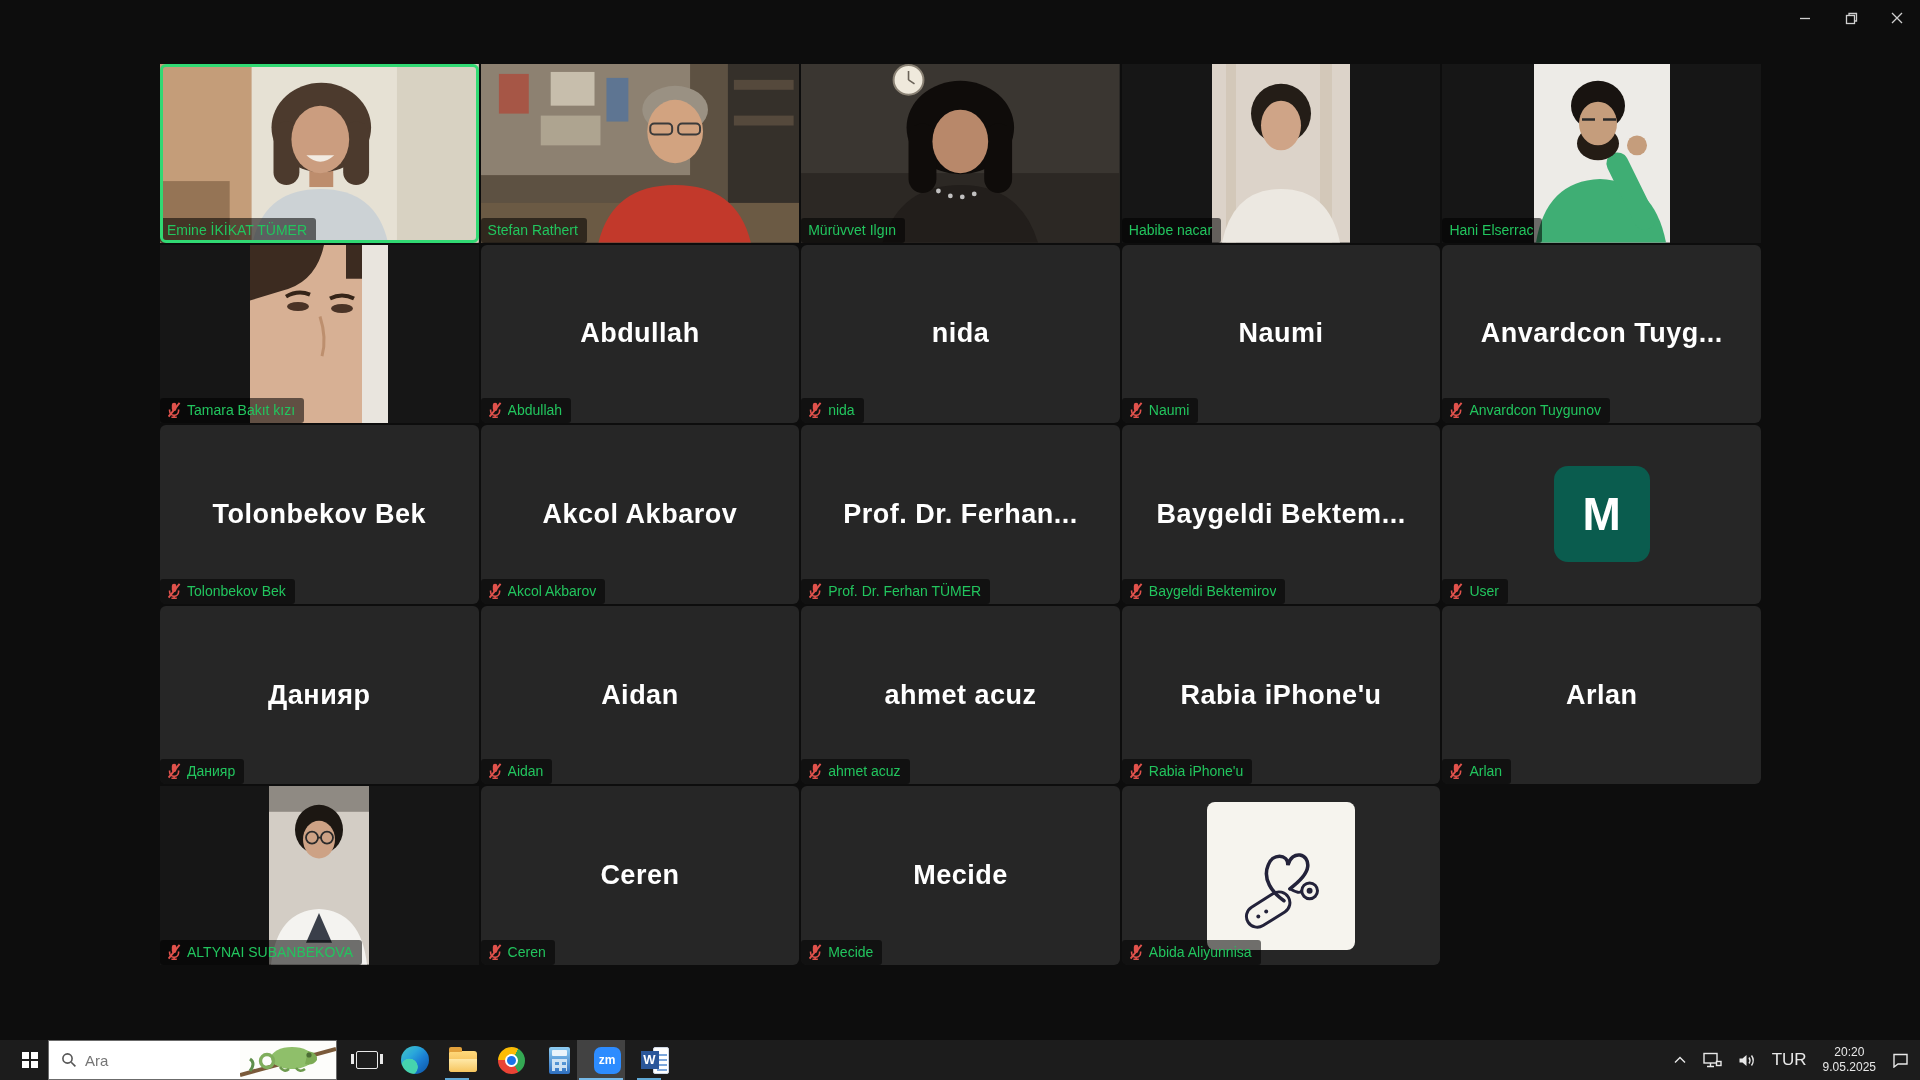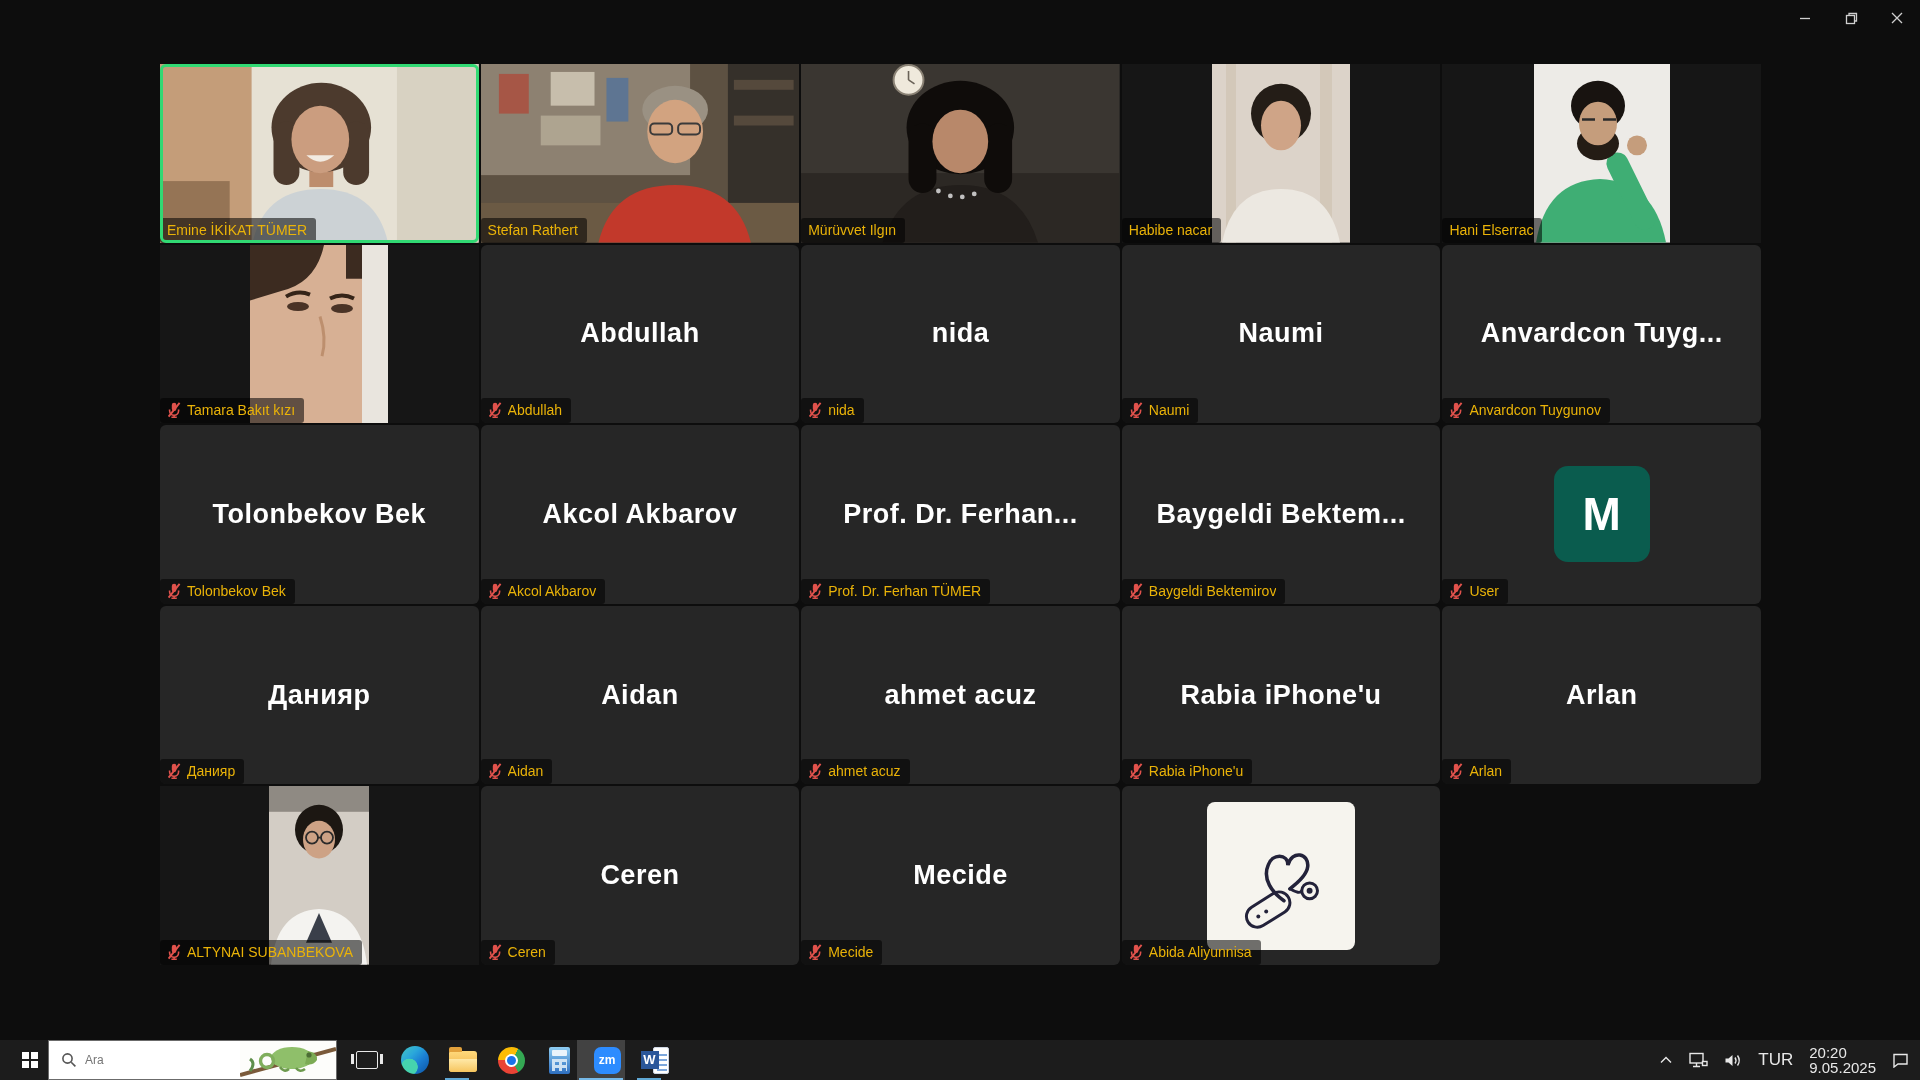--- a/index.html
+++ b/index.html
@@ -18,37 +18,37 @@
   .tile { position:relative; background:#161616; overflow:hidden; }
   .tile.named { background:#262626;border-radius:6px; }
   .tile.active::after { content:""; position:absolute; inset:0; border:3px solid #31d973;
                         border-radius:6px; pointer-events:none; z-index:6; }
   .scene-slot { position:absolute; inset:0; display:flex; align-items:center; justify-content:center; }
   .scene-slot svg.vid { height:100%; }
   .scene-slot svg.vid.full { width:100%; }
   .bigname { position:absolute; inset:0; display:flex; align-items:center; justify-content:center;
              color:#fff; font-size:27px; font-weight:700; letter-spacing:.5px; z-index:2; }
   .label { position:absolute; left:0; bottom:0; z-index:5; display:flex; align-items:flex-start; gap:6px;
-           background:rgba(0,0,0,.55); color:#eab308; font-size:14px; padding:4px 9px 5px 7px;
+           background:rgba(0,0,0,.55); color:#22c55e; font-size:14px; padding:4px 9px 5px 7px;
            border-radius:3px; max-width:96%; white-space:nowrap; }
   .label .mic { flex:0 0 auto; }
   .letter-avatar { width:96px; height:96px; border-radius:14px; display:flex; align-items:center;
                    justify-content:center; color:#fff; font-size:46px; font-weight:700; }
 
   
   .taskbar { position:absolute; left:0; top:1040px; width:1920px; height:40px; background:#1c1c1c;
              display:flex; align-items:stretch; }
   .tb-btn { display:flex; align-items:center; justify-content:center; cursor:pointer; position:relative;padding-left:12px; }
   .start { width:48px; }
   .winlogo { display:grid; grid-template-columns:7px 7px; grid-template-rows:7px 7px; gap:2px; }
   .winlogo i { background:#fff; }
   .searchbox { width:289px; background:#ffffff; border:1px solid #6b6b6b; display:flex; align-items:center;
                position:relative; overflow:hidden; }
   .searchbox svg.mag { margin:0 8px 0 12px; flex:0 0 auto; }
-  .searchbox input { border:none; outline:none; flex:1; font-size:12px; color:#333; background:transparent;
+  .searchbox input { border:none; outline:none; flex:1; font-size:15px; color:#333; background:transparent;
                      font-family:"Liberation Sans","DejaVu Sans",sans-serif; }
   .cham { position:absolute; right:0; top:0; height:100%; width:96px; }
   .appbtn { width:48px; }
   .appbtn.running::before { content:""; position:absolute; bottom:0; left:12px; right:12px; height:2px; background:#5fa8d5; }
   .appbtn.active-app { background:#424242; }
   .appbtn.active-app::before { left:2px; right:2px; background:#76b9e8; }
 
   .ic-taskview { width:22px; height:18px; border:1.6px solid #e8e8e8; border-radius:2px; position:relative; }
   .ic-taskview::before { content:""; position:absolute; left:-6px; top:2px; width:3px; height:10px; background:#e8e8e8; }
   .ic-taskview::after  { content:""; position:absolute; right:-6px; top:2px; width:3px; height:10px; background:#e8e8e8; }
@@ -78,21 +78,21 @@
                    background-image:repeating-linear-gradient(#7da7dc 0 2px, transparent 2px 5px);
                    background-size:10px 17px; background-position:3px 6px; background-repeat:no-repeat;
                    border:1px solid #d0d7e4; }
   .ic-word .wbox { position:absolute; left:0; top:4px; width:18px; height:18px; background:#2b579a; color:#fff;
                    font-size:13px; font-weight:700; display:flex; align-items:center; justify-content:center; }
 
   .tray { margin-left:auto; display:flex; align-items:center; gap:2px; padding-right:4px; color:#e8e8e8; }
   .tray .tb-btn { height:40px; padding:0 7px; }
   .tray svg { stroke:#e8e8e8; fill:none; stroke-width:1.4; }
   .lang { font-size:17px; padding:0 8px; }
-  .clock { font-size:15px; line-height:15px; padding:0 8px; }
+  .clock { font-size:12px; line-height:15px; text-align:center; padding:0 8px; }
 
   .label-text { overflow:hidden; text-overflow:ellipsis; }
 </style>
 </head>
 <body>
 
 <div class="titlebar">
   <div class="win-controls">
     <div class="win-btn">
       <svg width="12" height="12" viewBox="0 0 12 12">

